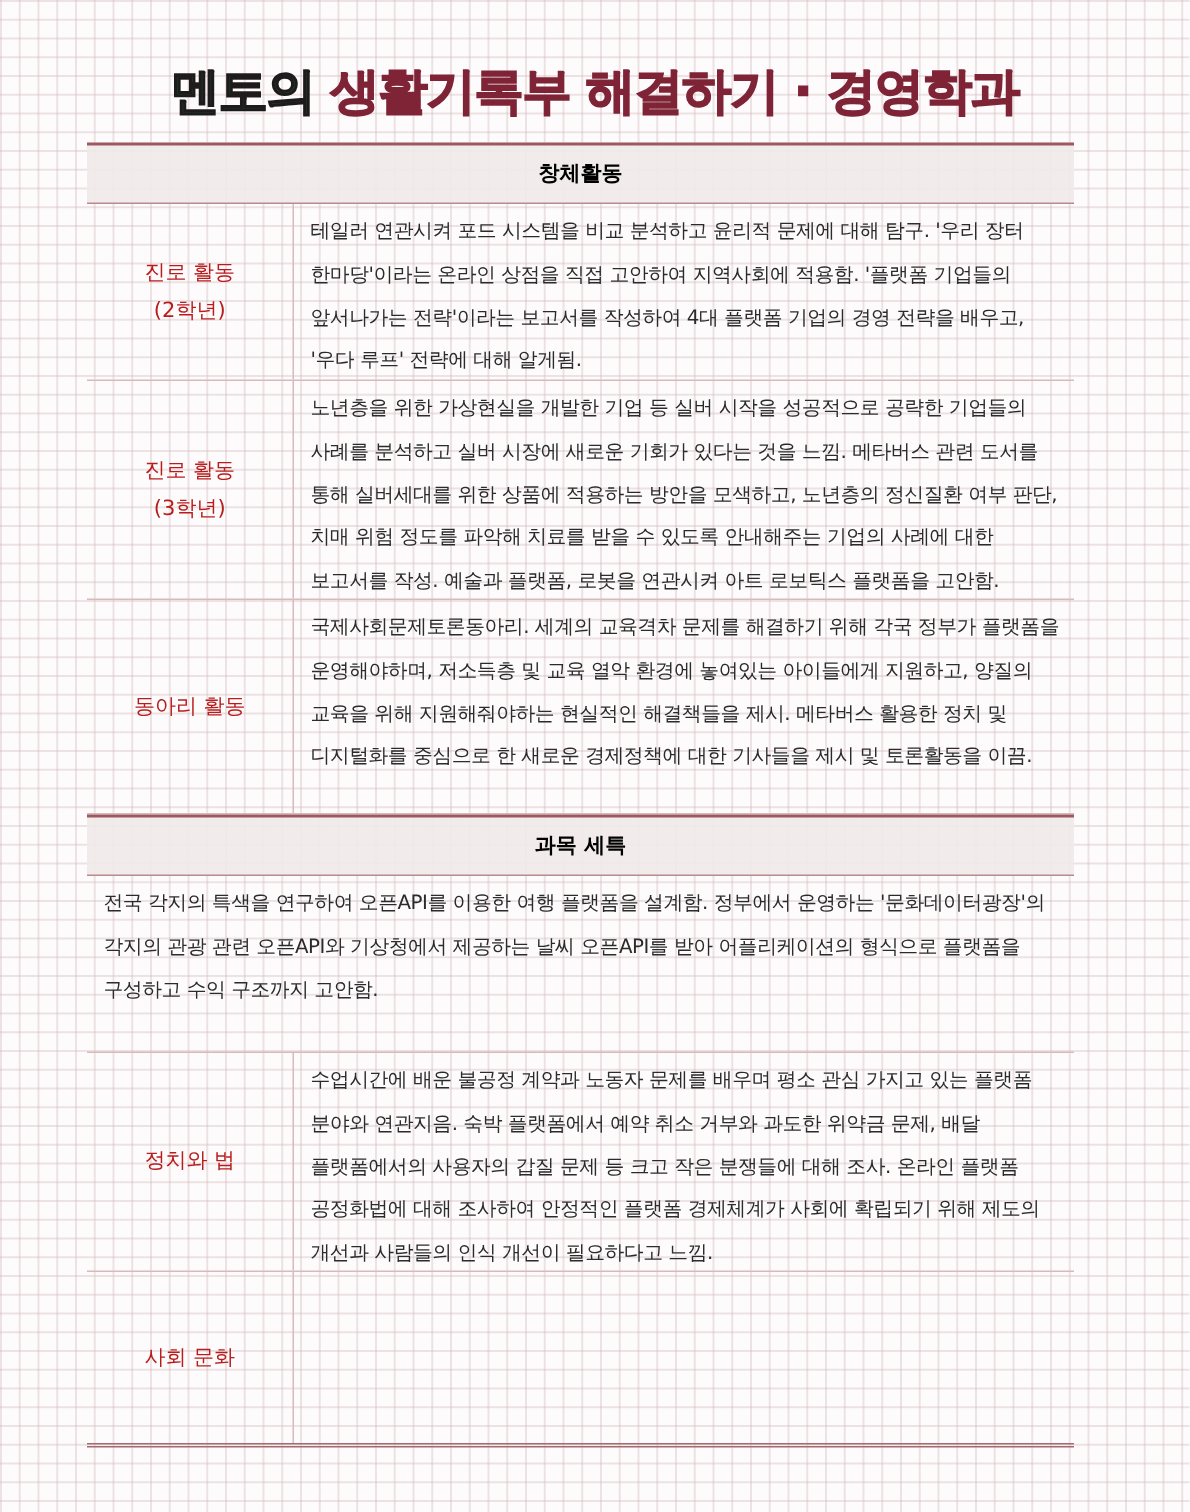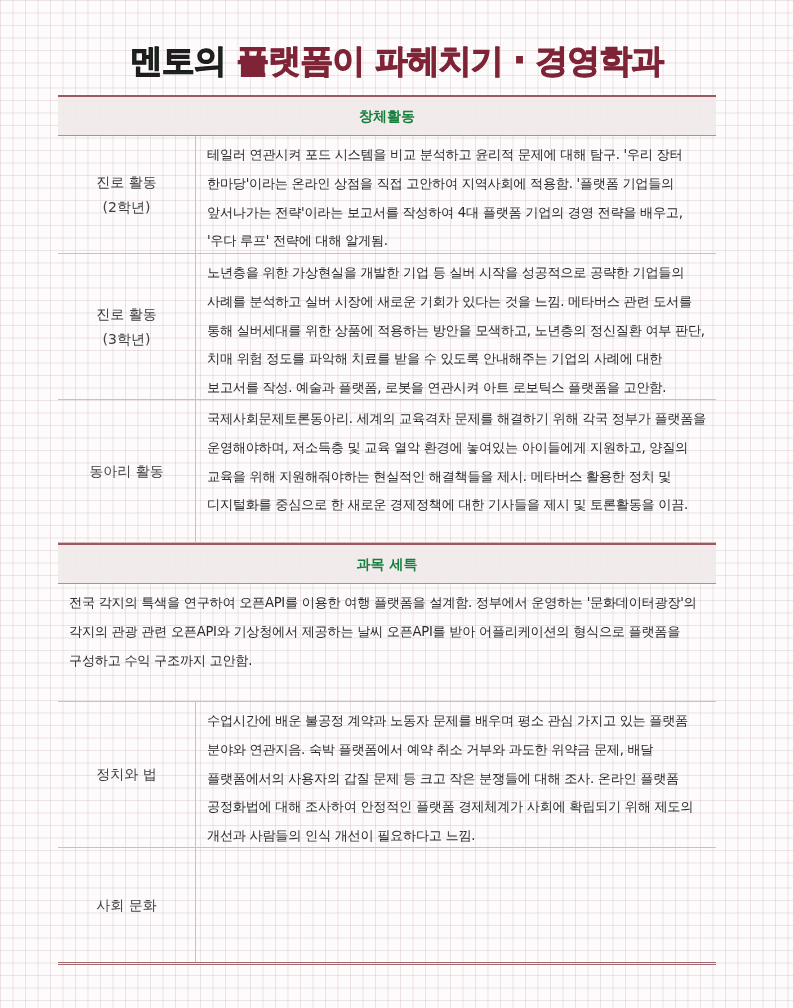--- a/index.html
+++ b/index.html
@@ -23,49 +23,49 @@
     .title .accent { color: #7f2437; -webkit-text-stroke: 1px #7f2437; }
     .table {
       position: absolute; left: 58px; top: 95px; width: 658px;
     }
     .section-header {
       background: rgba(240,233,233,0.92);
       border-top: 2px solid #9c5a60;
       border-bottom: 1.5px solid #b98a8e;
       height: 38px; line-height: 38px;
       text-align: center;
-      color: #15803d; font-weight: 700; font-size: 14px;
+      color: #000000; font-weight: 700; font-size: 14px;
     }
     .row {
       display: flex;
       border-bottom: 1px solid #d8b9bc;
     }
     .row.last { border-bottom: 3px double #a36b70; }
     .row .label {
       width: 137px; flex: 0 0 137px;
       border-right: 1px solid #d8b9bc;
       display: flex; align-items: center; justify-content: center;
       text-align: center;
-      color: #404040; font-size: 14px; line-height: 25px;
+      color: #b91c1c; font-size: 14px; line-height: 25px;
       white-space: pre-line;
     }
     .row .content {
       flex: 1;
       padding: 5px 8px 6px 11px;
       font-size: 13.2px; line-height: 28.8px;
       color: #2b2b2b; letter-spacing: -0.3px;
       word-break: keep-all;
     }
   </style>
 </head>
 <body>
 
 <h1 class="title">
   <span class="dark">멘토의</span>
-  <span class="accent">플랫폼이 파헤치기 · 경영학과</span>
+  <span class="accent">생활기록부 해결하기 · 경영학과</span>
 </h1>
 
 <div class="table">
 
   <div class="section-header">창체활동</div>
 
   <div class="row" style="height:117px;">
     <div class="label">진로 활동
 (2학년)</div>
     <div class="content">테일러 연관시켜 포드 시스템을 비교 분석하고 윤리적 문제에 대해 탐구. '우리 장터 한마당'이라는 온라인 상점을 직접 고안하여 지역사회에 적용함. '플랫폼 기업들의 앞서나가는 전략'이라는 보고서를 작성하여 4대 플랫폼 기업의 경영 전략을 배우고, '우다 루프' 전략에 대해 알게됨.</div>

